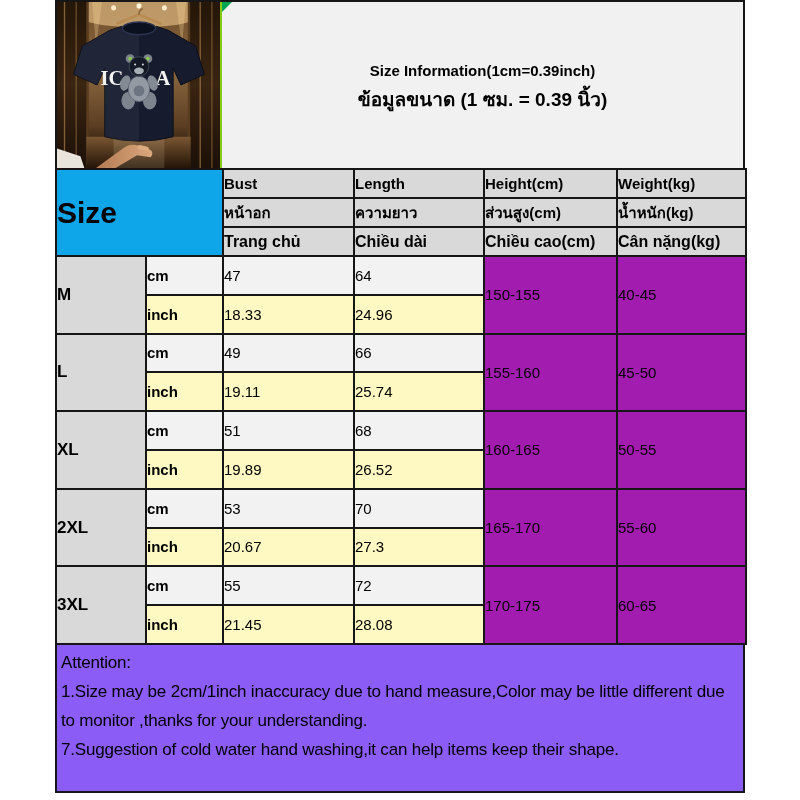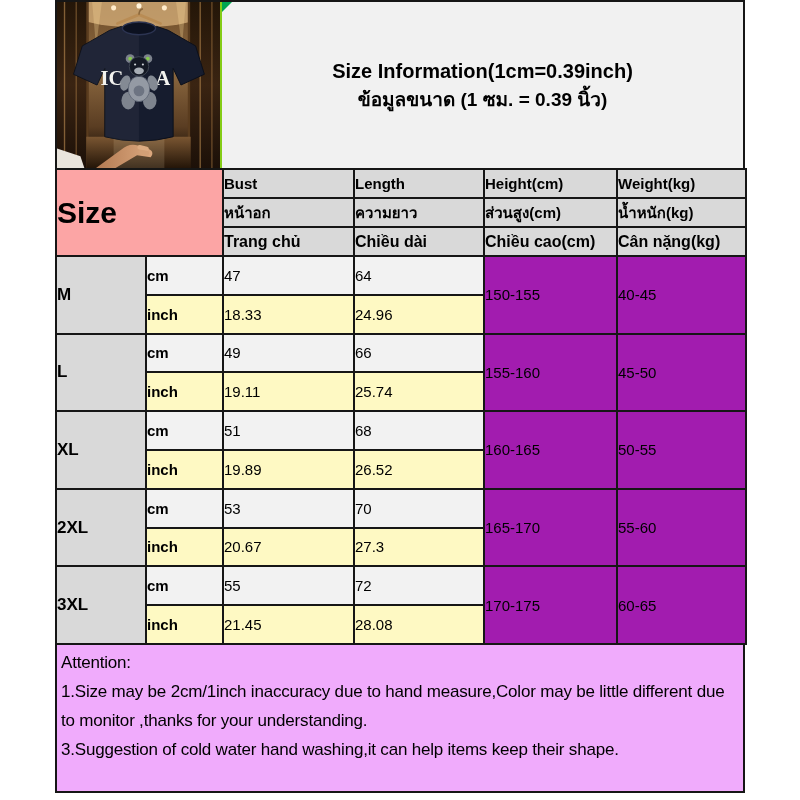--- a/index.html
+++ b/index.html
@@ -5,42 +5,42 @@
   * { box-sizing: border-box; margin: 0; padding: 0; }
   html,body { width:800px; height:800px; background:#ffffff; font-family:"Liberation Sans","DejaVu Sans",sans-serif; }
   .canvas { position:relative; width:800px; height:800px; background:#fff; overflow:hidden; }
   .sheet { position:absolute; left:55px; top:0; width:690px; }
 
   
   .top-row { display:flex; height:170px; border:2px solid #161616; }
   .photo-cell { position:relative; width:165px; min-width:165px; height:100%; border-right:2px solid #84cc16; overflow:hidden; background:#e5e5e5; }
   .photo-cell svg { display:block; width:100%; height:100%; }
   .title-cell { position:relative; flex:1; background:#f1f1f1; display:flex; flex-direction:column; justify-content:center; align-items:center; gap:1px; }
-  .title-line { font-weight:bold; color:#000; font-size:20px; line-height:28px; white-space:nowrap; }
+  .title-line { font-weight:bold; color:#000; font-size:15px; line-height:28px; white-space:nowrap; }
   .title-line.th { font-size:19px; }
   .corner-flag { position:absolute; left:0; top:0; width:0; height:0;
                  border-top:10px solid #00a651; border-right:10px solid transparent; }
 
   
   table.size-table { width:690px; table-layout:fixed; border-collapse:collapse; margin-top:-2px; }
   table.size-table td, table.size-table th { border:2px solid #161616; text-align:left; vertical-align:middle; color:#000; padding:0; overflow:hidden; }
   .hr { height:29px; }
   .dr { height:38.8px; }
   .hdr { background:#d9d9d9; font-weight:bold; font-size:15px; }
   .hdr.vn { font-size:16px; }
-  .size-head { background:#fca5a5; font-weight:bold; font-size:30px; }
+  .size-head { background:#0ea5e9; font-weight:bold; font-size:30px; }
   .size-cell { background:#d9d9d9; font-weight:bold; font-size:17px; }
   .unit-cell { font-weight:bold; font-size:15px; }
   .cm-row { background:#f2f2f2; }
   .in-row { background:#fef9c3; }
   .val { font-size:15px; }
   .range-cell { background:#a21caf; font-size:15px; }
 
   
-  .attention { margin-top:-2px; height:150px; border:2px solid #161616; background:#f0abfc; padding:3px 5px 0 4px; }
+  .attention { margin-top:-2px; height:150px; border:2px solid #161616; background:#8b5cf6; padding:3px 5px 0 4px; }
   .attention p { font-size:17px; line-height:29px; color:#000; letter-spacing:-0.2px; }
 </style>
 </head>
 <body>
 
 <div class="canvas">
   <div class="sheet">
 
     <div class="top-row">
       <div class="photo-cell">
@@ -233,17 +233,17 @@
           <td class="unit-cell">inch</td>
           <td class="val">21.45</td>
           <td class="val">28.08</td>
         </tr>
       </tbody>
     </table>
 
     <div class="attention">
       <p>Attention:</p>
       <p>1.Size may be 2cm/1inch inaccuracy due to hand measure,Color may be little different due to monitor ,thanks for your understanding.</p>
-      <p>3.Suggestion of cold water hand washing,it can help items keep their shape.</p>
+      <p>7.Suggestion of cold water hand washing,it can help items keep their shape.</p>
     </div>
 
   </div>
 </div>
 
 </body></html>

